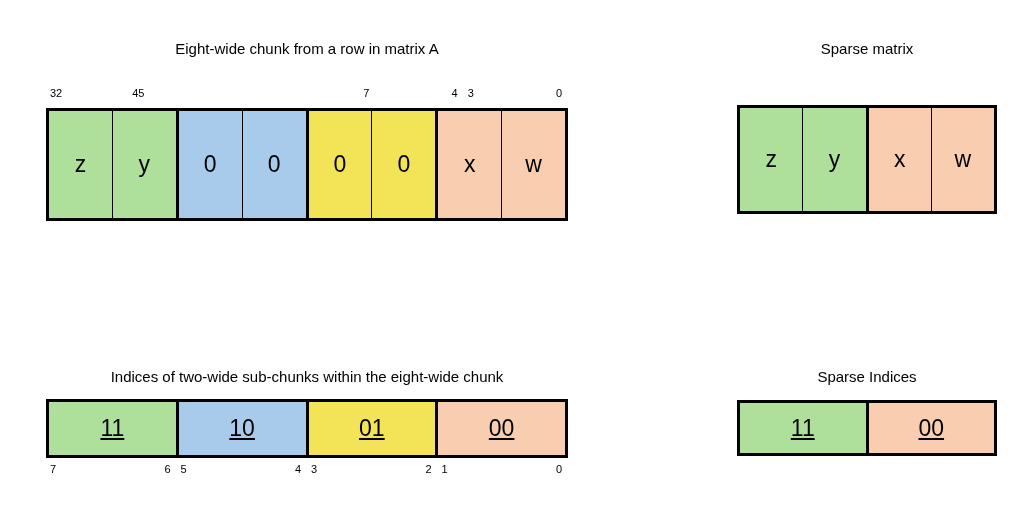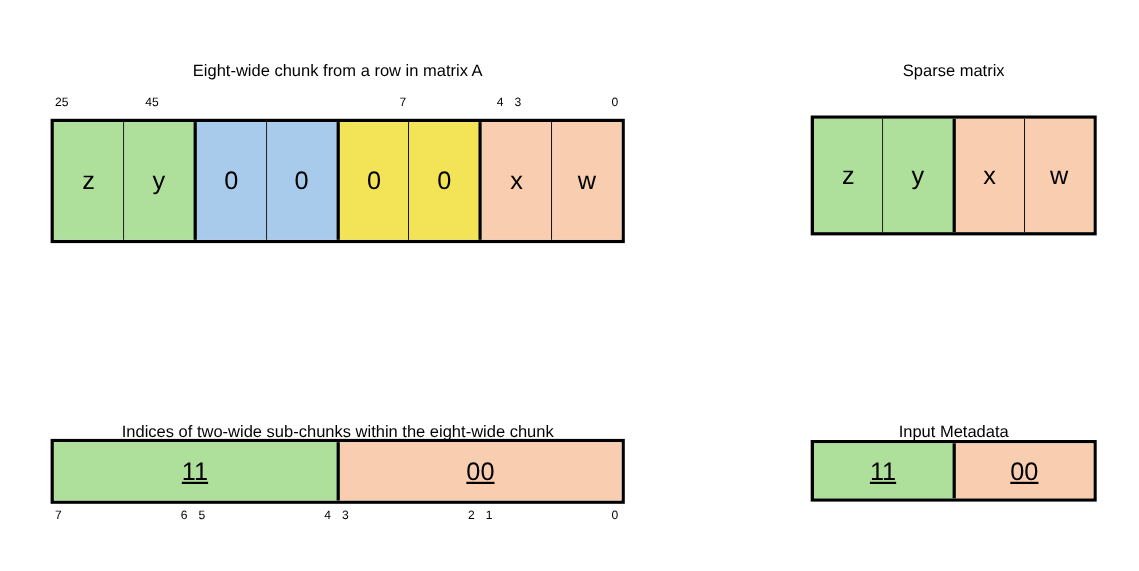--- a/index.html
+++ b/index.html
@@ -16,21 +16,20 @@
     color: #000000;
   }
 
   .panel-title {
     position: absolute;
     text-align: center;
     font-size: 15px;
     line-height: 18px;
     color: #000000;
     white-space: nowrap;
-    margin-top: 16px;
   }
 
   
   .bar {
     position: absolute;
     display: flex;
     box-sizing: border-box;
     border: 3px solid #000000;
     background: #ffffff;
   }
@@ -91,21 +90,21 @@
   #indices-bar .cell,
   #metadata-bar .cell { font-size: 23px; text-decoration: underline; }
 </style>
 </head>
 <body>
 
 <div class="panel-title" id="top-left-title">Eight-wide chunk from a row in matrix A</div>
 
 <div class="ruler" id="top-ruler">
     <div class="ruler-seg">
-      <span class="tick left">25</span>
+      <span class="tick left">32</span>
       <span class="tick right">45</span>
     </div>
     <div class="ruler-seg"></div>
     <div class="ruler-seg"></div>
     <div class="ruler-seg">
       <span class="tick left">7</span>
       <span class="tick right">4</span>
     </div>
     <div class="ruler-seg">
       <span class="tick left">3</span>
@@ -121,20 +120,22 @@
     <div class="cell c-yellow">0</div>
     <div class="cell c-yellow group-end">0</div>
     <div class="cell c-peach">x</div>
     <div class="cell c-peach">w</div>
   </div>
 
 <div class="panel-title" id="bottom-left-title">Indices of two-wide sub-chunks within the eight-wide chunk</div>
 
 <div class="bar" id="indices-bar">
     <div class="cell c-green group-end">11</div>
+    <div class="cell c-blue group-end">10</div>
+    <div class="cell c-yellow group-end">01</div>
     <div class="cell c-peach">00</div>
   </div>
 
 <div class="ruler" id="bottom-ruler">
     <div class="ruler-seg">
       <span class="tick left">7</span>
       <span class="tick right">6</span>
     </div>
     <div class="ruler-seg">
       <span class="tick left">5</span>
@@ -152,18 +153,18 @@
 
 <div class="panel-title" id="top-right-title">Sparse matrix</div>
 
 <div class="bar" id="input-bar">
     <div class="cell c-green">z</div>
     <div class="cell c-green group-end">y</div>
     <div class="cell c-peach">x</div>
     <div class="cell c-peach">w</div>
   </div>
 
-<div class="panel-title" id="bottom-right-title">Input Metadata</div>
+<div class="panel-title" id="bottom-right-title">Sparse Indices</div>
 
 <div class="bar" id="metadata-bar">
     <div class="cell c-green group-end">11</div>
     <div class="cell c-peach">00</div>
   </div>
 
 </body></html>

